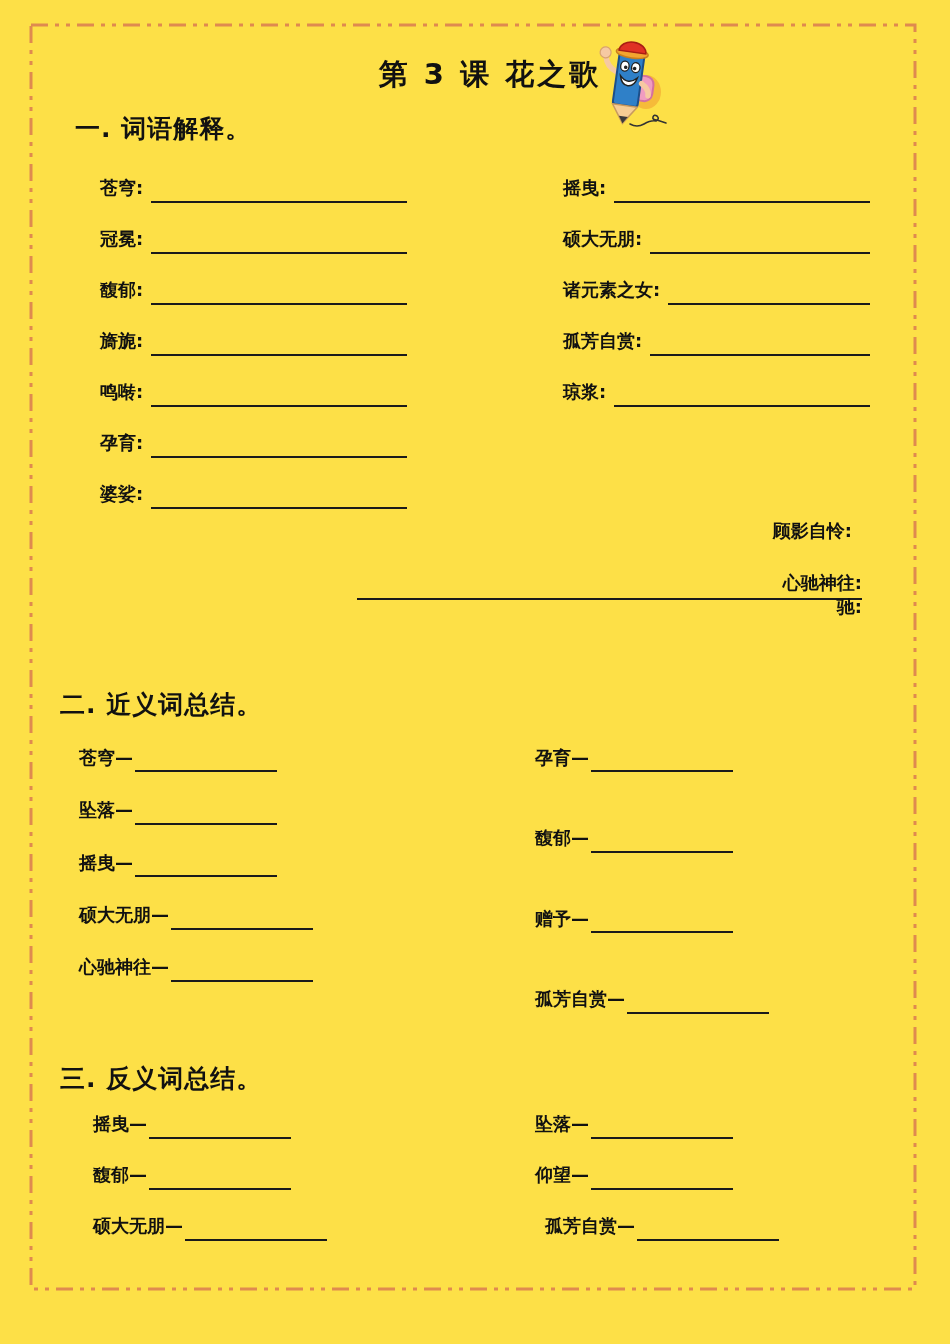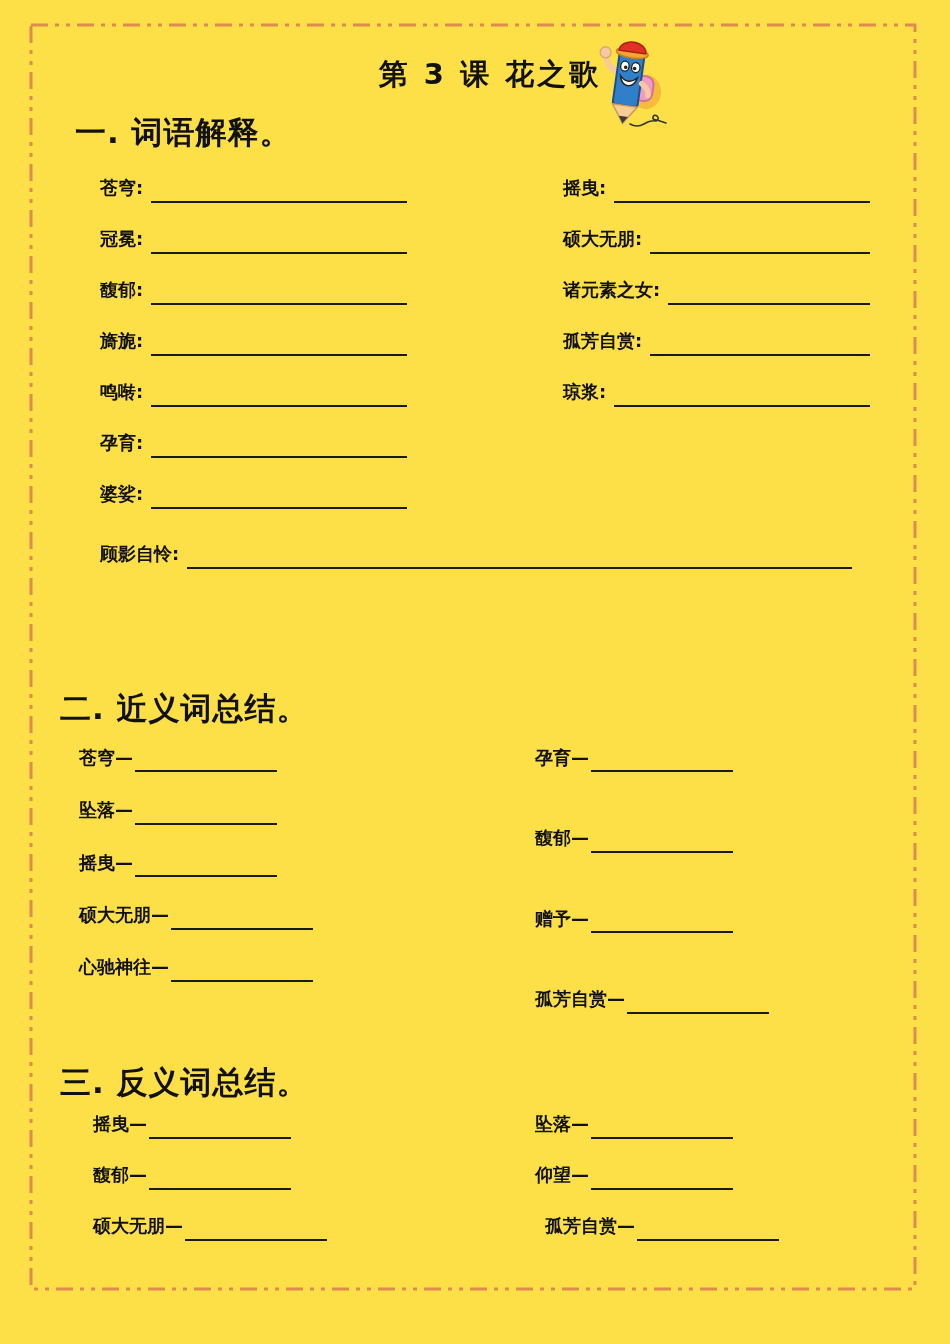--- a/index.html
+++ b/index.html
@@ -7,39 +7,39 @@
     position:relative;width:950px;height:1344px;background:#fde047;
     font-family:"DejaVu Sans","Liberation Sans",sans-serif;color:#111;
     overflow:hidden;
   }
   .border-svg{position:absolute;left:0;top:0;width:950px;height:1344px;pointer-events:none;}
   .title{
     position:absolute;top:55px;left:60px;width:860px;text-align:center;
     font-size:29px;font-weight:bold;letter-spacing:3px;white-space:pre;
   }
   .mascot{position:absolute;left:594px;top:40px;width:74px;height:90px;}
-  .heading{position:absolute;font-size:31px;font-weight:bold;letter-spacing:1px;white-space:pre;}
+  .heading{position:absolute;font-size:25px;font-weight:bold;letter-spacing:1px;white-space:pre;}
   .h1{left:75px;top:112px;}
   .h2{left:60px;top:688px;}
   .h3{left:60px;top:1062px;}
   .col{position:absolute;display:flex;flex-direction:column;align-items:stretch;}
   .row{display:flex;align-items:flex-end;}
   .r51{height:51px;}
   .r52{height:52.4px;}
   .label{font-size:18px;font-weight:bold;white-space:nowrap;line-height:1.2;}
   .blank{
     flex:1;border-bottom:2px solid #1a1a1a;height:4px;
     margin-left:8px;margin-bottom:-4px;
   }
   .blank.w142{flex:none;width:142px;margin-left:2px;}
   .blank.w505{flex:none;width:505px;}
   .blank.w88{flex:1;}
   .s1-left{left:100px;top:148px;width:307px;}
   .s1-right{left:563px;top:148px;width:307px;}
-  .row-abs{position:absolute;display:flex;align-items:flex-end;}
+  .row-abs{position:absolute;display:flex;align-items:flex-end;flex-direction:column;}
   .row-guying{left:100px;top:520px;width:752px;height:45px;}
   .row-xinchi{left:100px;top:572px;width:762px;height:45px;}
   .spacer26{width:26px;flex:none;}
   .s2-left{left:79px;top:716px;text-align:right;}
   .s2-right{left:535px;top:716px;gap:28px;}
   .s3-left{left:93px;top:1084px;}
   .s3-right{left:535px;top:1084px;}
   .indent10{margin-left:10px;}
 </style>
 </head>
@@ -128,20 +128,27 @@
       <span class="label">琼浆:</span>
       <span class="blank"></span>
     </div>
   </div>
 
   <div class="row-abs row-guying">
     <span class="label">顾影自怜:</span>
     <span class="blank"></span>
   </div>
 
+  <div class="row-abs row-xinchi">
+    <span class="label">心驰神往:</span>
+    <span class="blank w505"></span>
+    <span class="spacer26"></span>
+    <span class="label">驰:</span>
+    <span class="blank w88"></span>
+  </div>
 
   <div class="heading h2">二. 近义词总结。</div>
 
   <div class="col s2-left">
     <div class="row r52">
       <span class="label">苍穹—</span>
       <span class="blank w142"></span>
     </div>
     <div class="row r52">
       <span class="label">坠落—</span>

